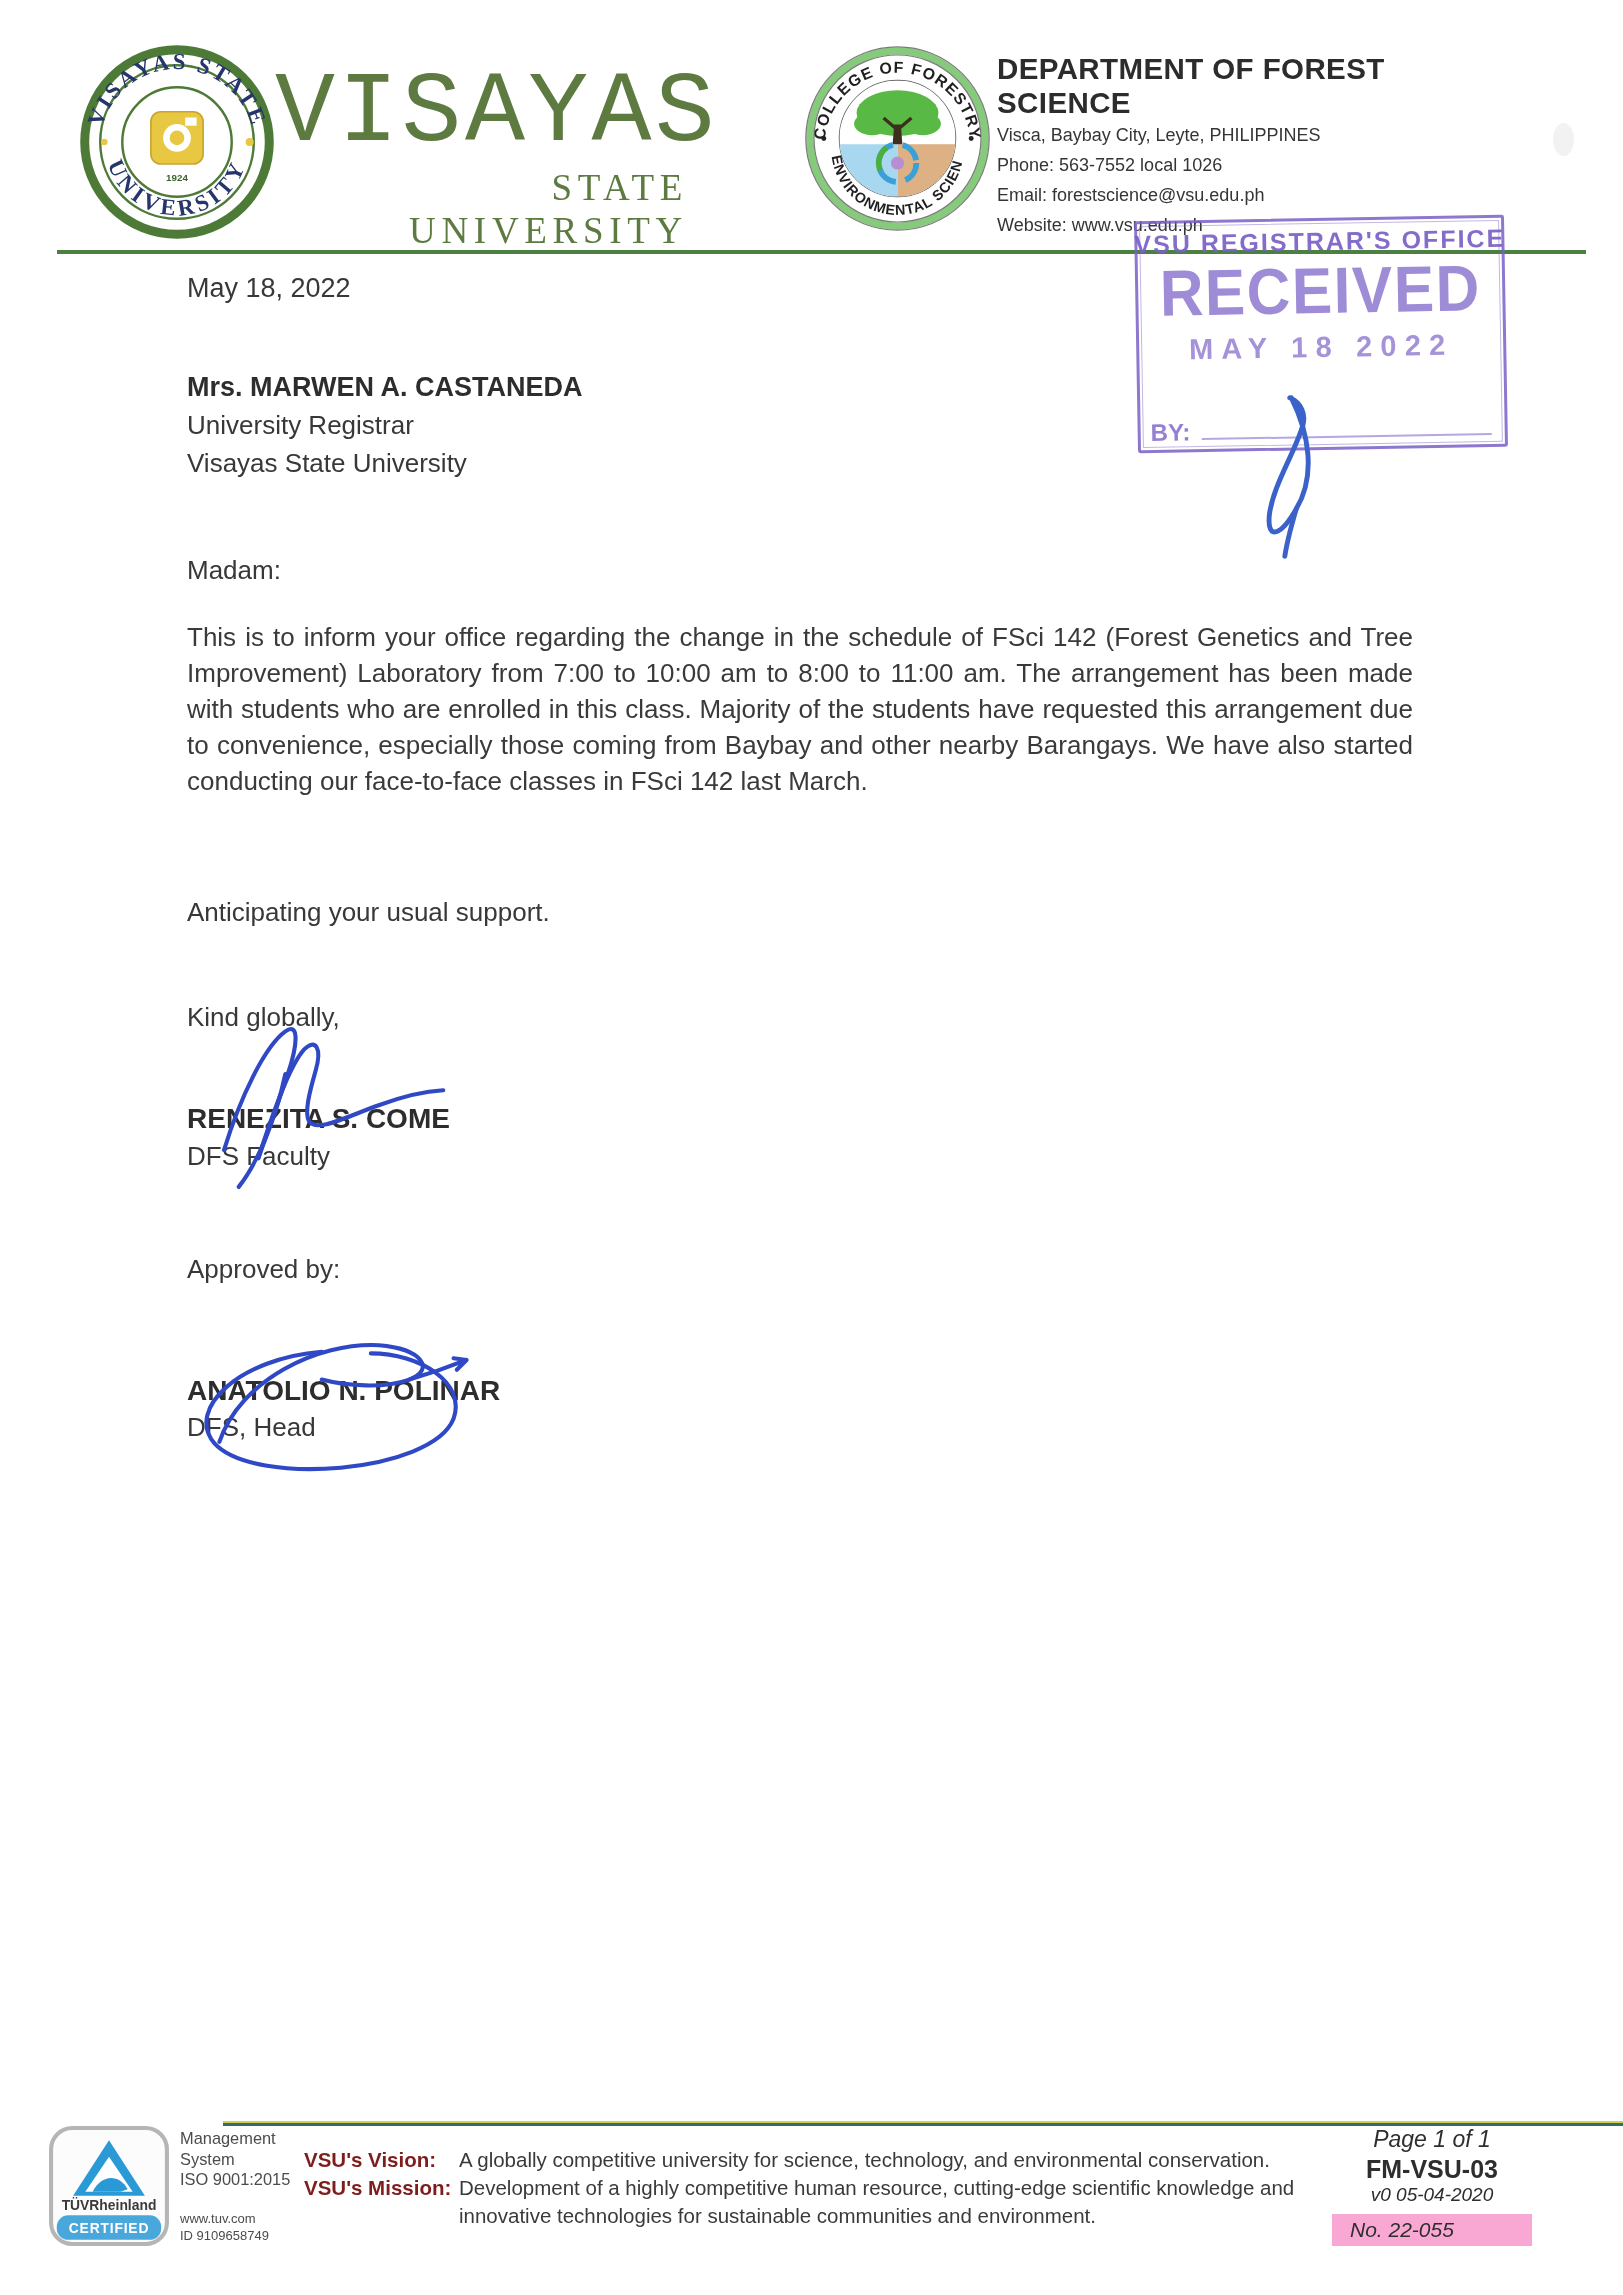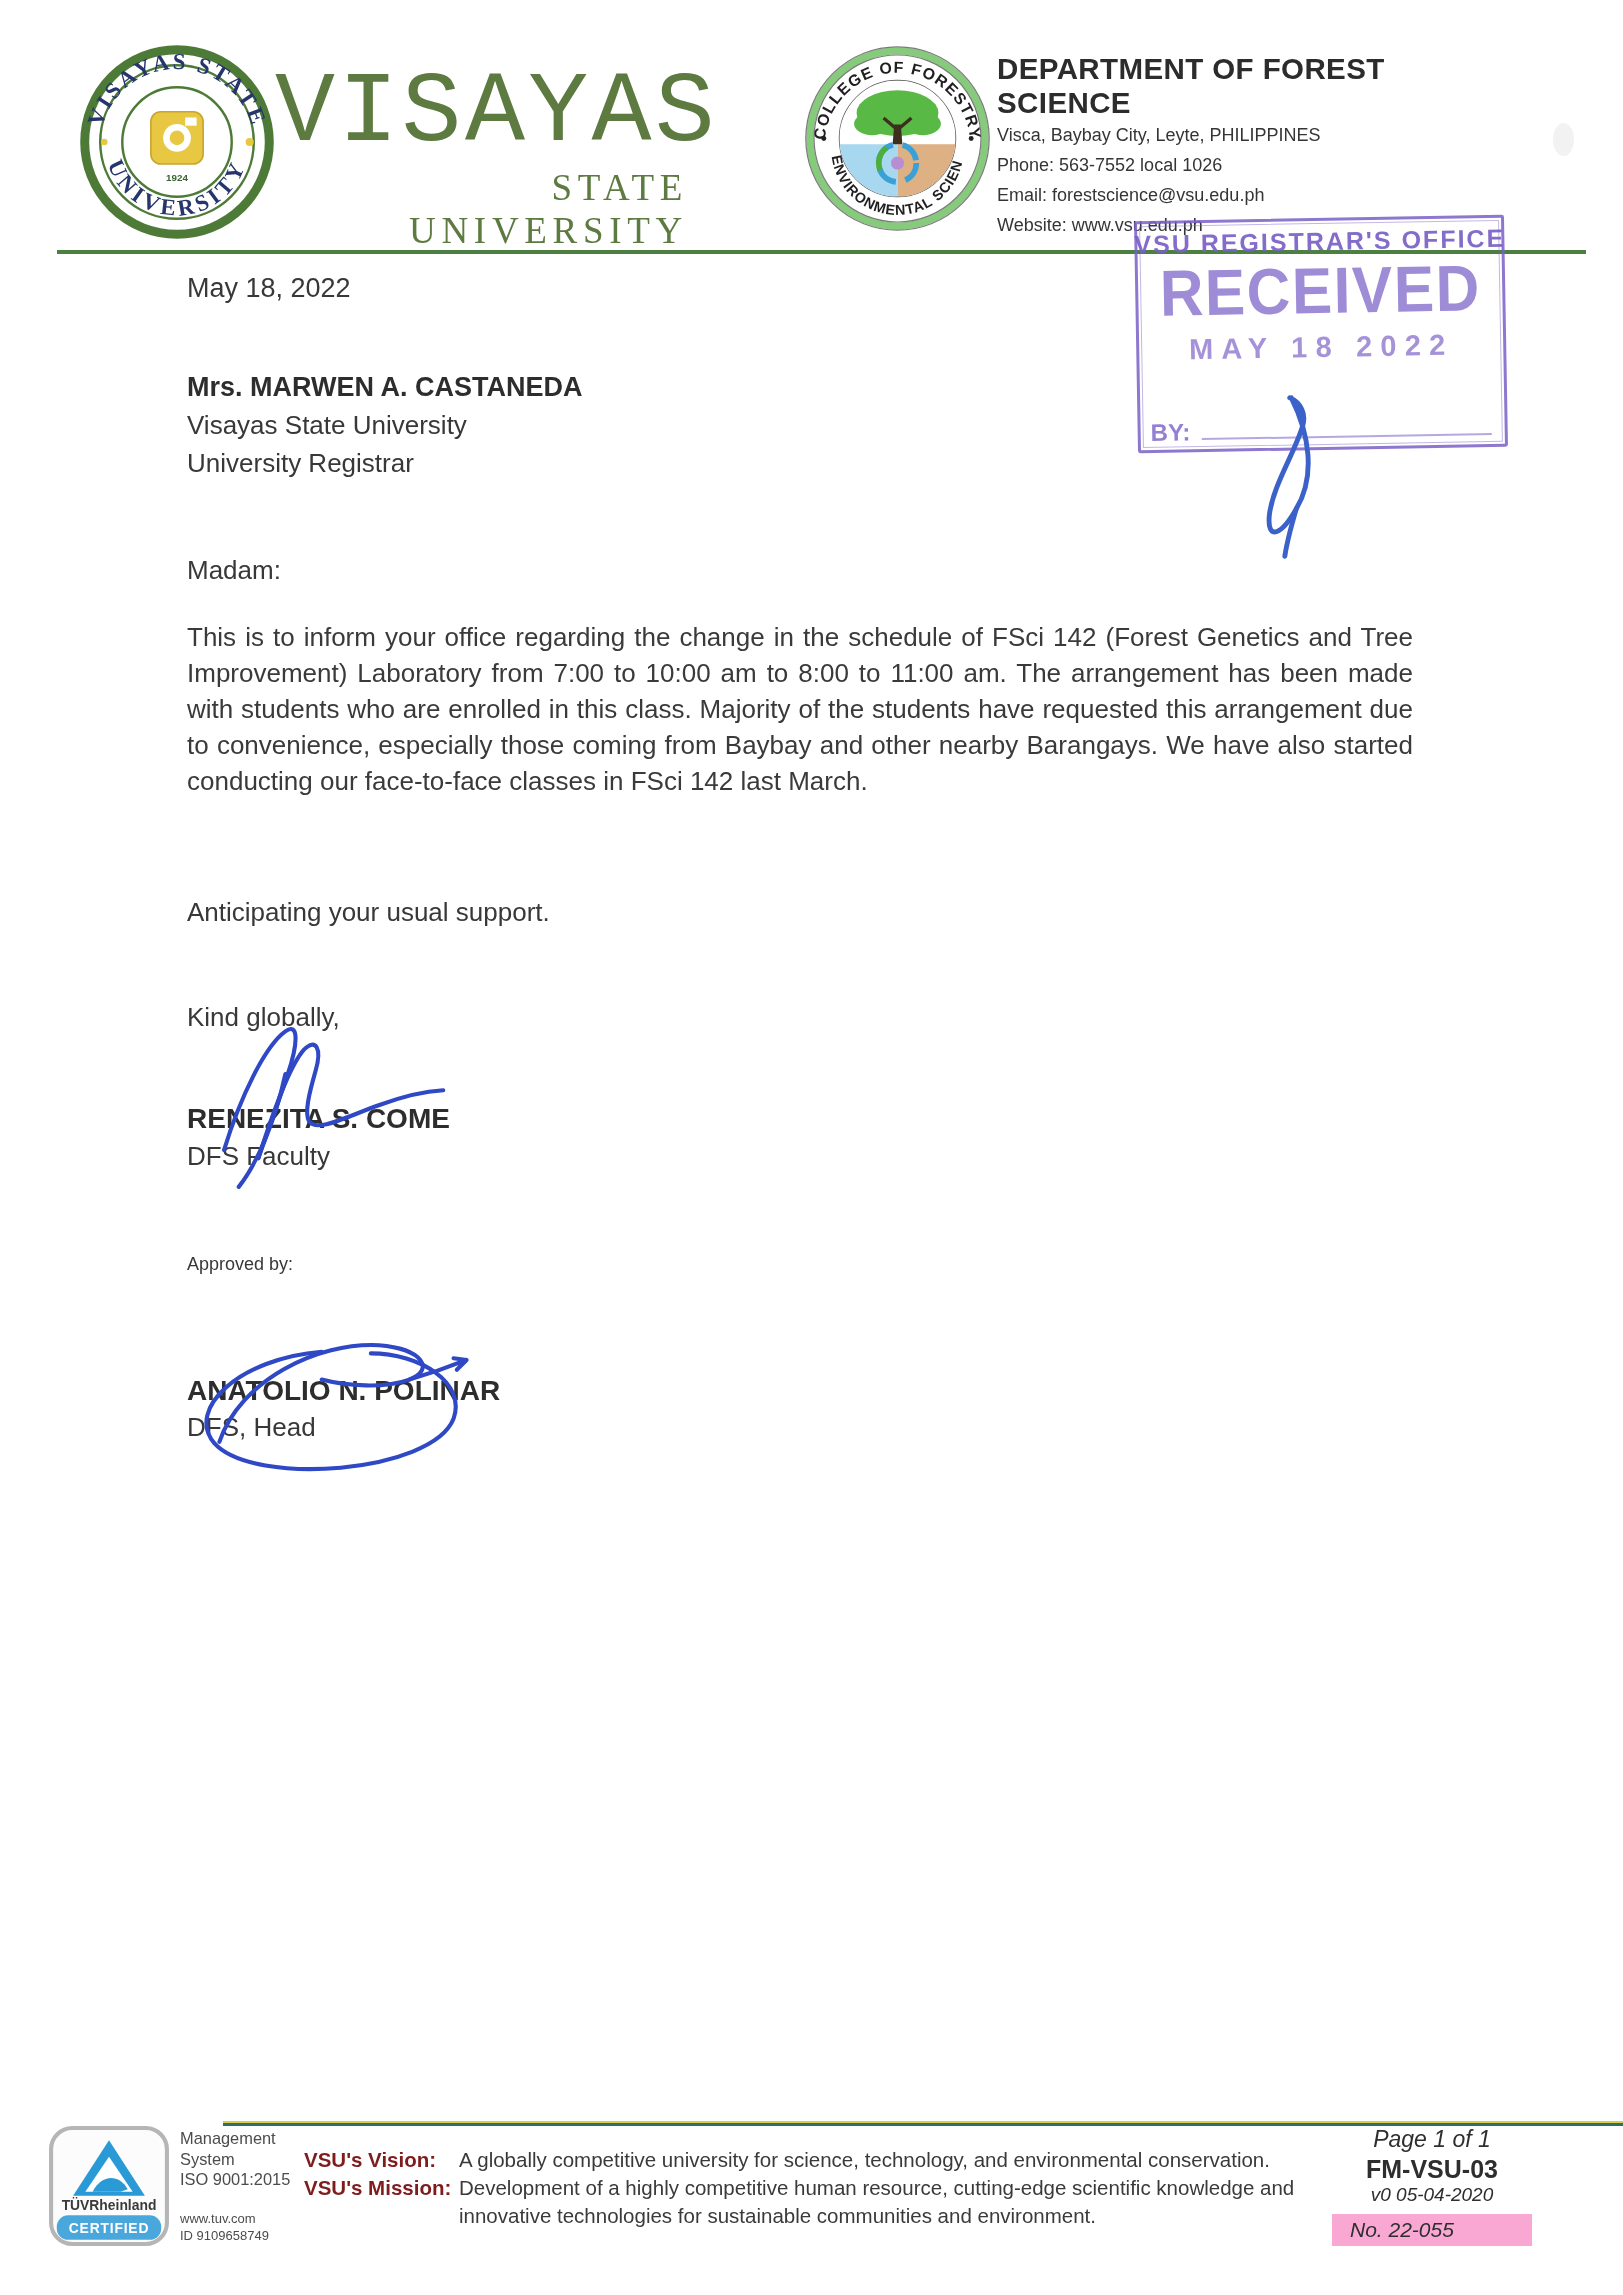--- a/index.html
+++ b/index.html
@@ -41,21 +41,21 @@
   .l-date{position:absolute;left:187px;top:273px;font-size:27px;}
   .recipient{position:absolute;left:187px;top:368px;line-height:38px;font-size:26px;}
   .recipient .r-name{font-size:27px;font-weight:bold;color:#2d2d2d;}
   .salutation{position:absolute;left:187px;top:555px;font-size:26px;}
   .body-par{position:absolute;left:187px;top:619px;width:1226px;font-size:26px;line-height:36px;
             text-align:justify;color:#3a3a3a;}
   .closing{position:absolute;left:187px;top:897px;font-size:26px;}
   .regards{position:absolute;left:187px;top:1002px;font-size:26px;}
   .sender-name{position:absolute;left:187px;top:1103px;font-size:28px;font-weight:bold;color:#2d2d2d;}
   .sender-title{position:absolute;left:187px;top:1141px;font-size:26px;}
-  .approved{position:absolute;left:187px;top:1254px;font-size:18px;}
+  .approved{position:absolute;left:187px;top:1254px;font-size:26px;}
   .approver-name{position:absolute;left:187px;top:1375px;font-size:28px;font-weight:bold;color:#2d2d2d;z-index:1;}
   .approver-title{position:absolute;left:187px;top:1412px;font-size:26px;z-index:1;}
   .sig1{position:absolute;left:206px;top:1015px;width:270px;height:176px;z-index:2;}
   .sig2{position:absolute;left:162px;top:1319px;width:344px;height:176px;z-index:2;}
 
   
   .tuv-logo{position:absolute;left:47px;top:2124px;width:124px;height:124px;}
   .tuv-text{position:absolute;left:180px;top:2128px;font-size:16.4px;line-height:20.5px;color:#4c4c4c;}
   .tuv-text2{position:absolute;left:180px;top:2210px;font-size:13px;line-height:17px;color:#4c4c4c;}
   .footer-rule{position:absolute;left:223px;top:2121px;width:1401px;height:4.9px;
@@ -166,22 +166,22 @@
 
   <svg class="ribbon-sig" viewBox="0 0 120 210">
     <path d="M58,8 C80,52 88,104 64,144 C46,176 28,184 31,152 C35,116 62,76 72,42 C76,28 70,14 56,8" fill="none" stroke="#3b62c9" stroke-width="6" stroke-linecap="round"></path>
     <path d="M64,144 C57,168 52,188 50,202" fill="none" stroke="#3b62c9" stroke-width="6" stroke-linecap="round"></path>
   </svg>
 
   <div class="l-date">May 18, 2022</div>
 
   <div class="recipient">
     <div class="r-name">Mrs. MARWEN A. CASTANEDA</div>
+    <div>University Registrar</div>
     <div>Visayas State University</div>
-    <div>University Registrar</div>
   </div>
 
   <div class="salutation">Madam:</div>
   <div class="body-par">This is to inform your office regarding the change in the schedule of FSci 142 (Forest Genetics and Tree Improvement) Laboratory from 7:00 to 10:00 am to 8:00 to 11:00 am. The arrangement has been made with students who are enrolled in this class. Majority of the students have requested this arrangement due to convenience, especially those coming from Baybay and other nearby Barangays. We have also started conducting our face-to-face classes in FSci 142 last March.</div>
   <div class="closing">Anticipating your usual support.</div>
   <div class="regards">Kind globally,</div>
 
   <div class="sender-name">RENEZITA S. COME</div>
   <div class="sender-title">DFS Faculty</div>
 

